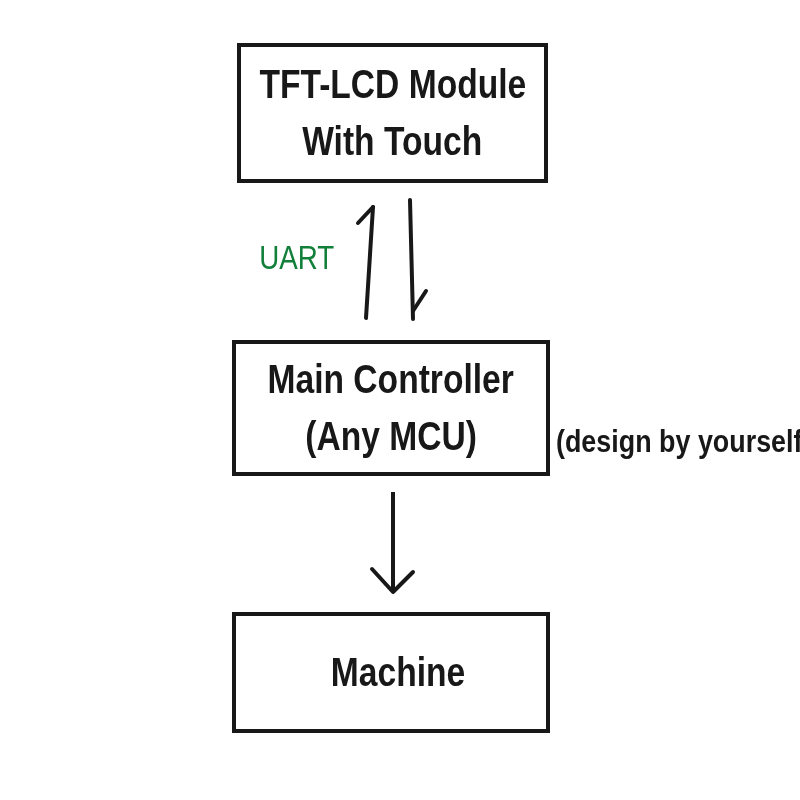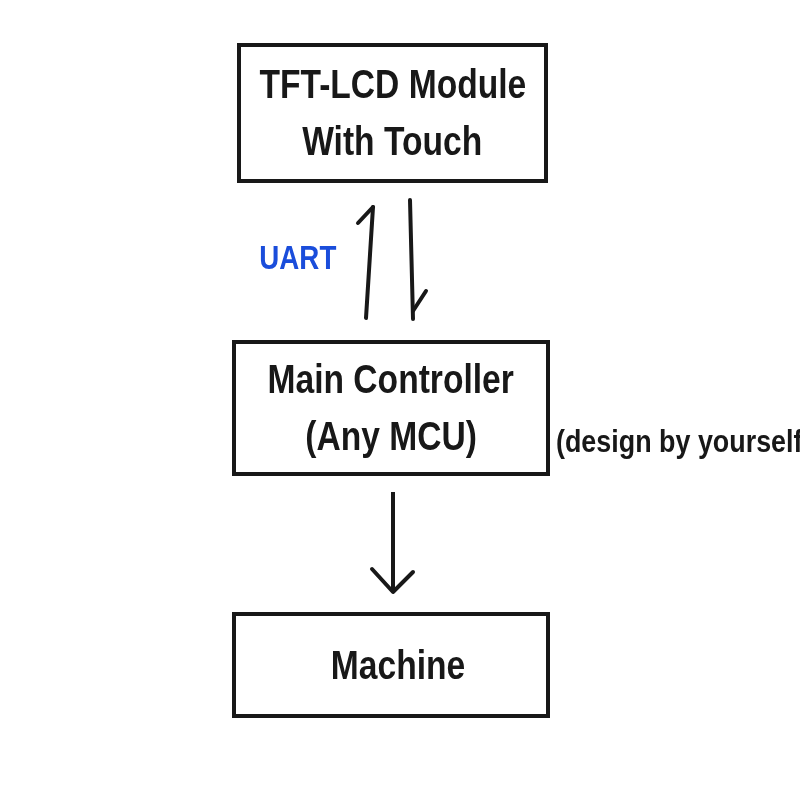--- a/index.html
+++ b/index.html
@@ -25,21 +25,21 @@
     border: 4px solid #1b1b1b;
     background: #ffffff;
     display: flex;
     flex-direction: column;
     align-items: center;
     justify-content: center;
     box-sizing: border-box;
   }
   .box-tft     { left: 237px; top: 43px;  width: 311px; height: 140px; }
   .box-mcu     { left: 232px; top: 340px; width: 318px; height: 136px; }
-  .box-machine { left: 232px; top: 612px; width: 318px; height: 106px; padding-left: 14px; }
+  .box-machine { left: 232px; top: 612px; width: 318px; height: 121px; padding-left: 14px; }
   .box-line {
     font-size: 40px;
     font-weight: bold;
     color: #1b1b1b;
     line-height: 57px;
     white-space: nowrap;
     text-align: center;
   }
   .cond {
     display: inline-block;
@@ -47,22 +47,22 @@
     transform-origin: center center;
   }
   .cond-left {
     display: inline-block;
     transform: scaleX(0.84);
     transform-origin: left center;
   }
   .edge-label {
     position: absolute;
     font-size: 33px;
-    font-weight: bold;
-    color: #1d4ed8;
+    font-weight: normal;
+    color: #15803d;
     line-height: 40px;
     white-space: nowrap;
     text-align: center;
   }
   .label-uart     { left: 252px; top: 238px; width: 90px;  }
   .label-commands { left: 428px; top: 239px; width: 155px; }
   .design-note {
     position: absolute;
     left: 556px;
     top: 417px;

